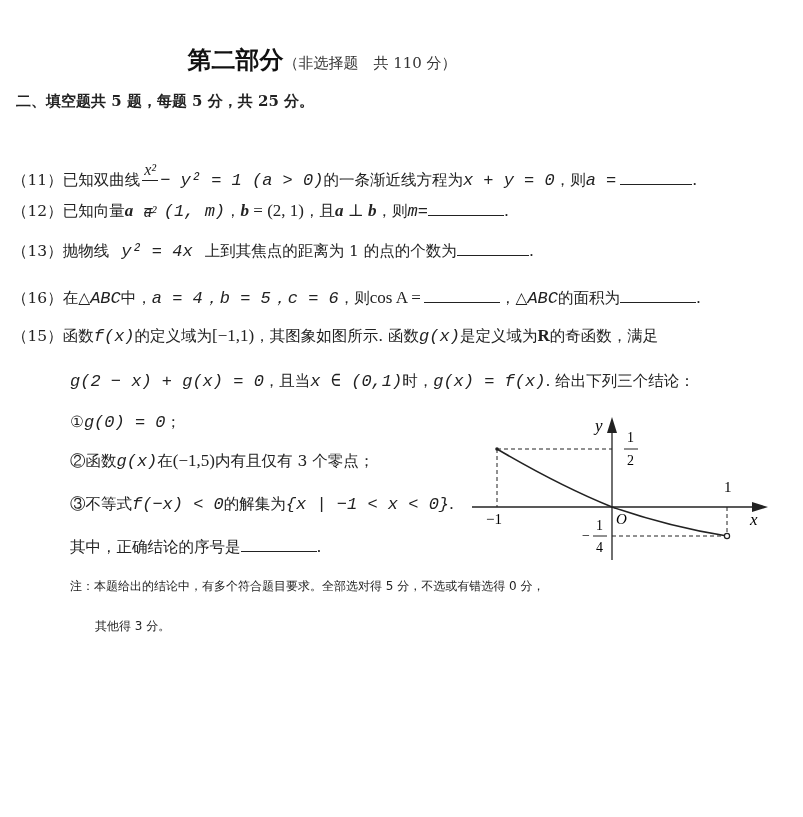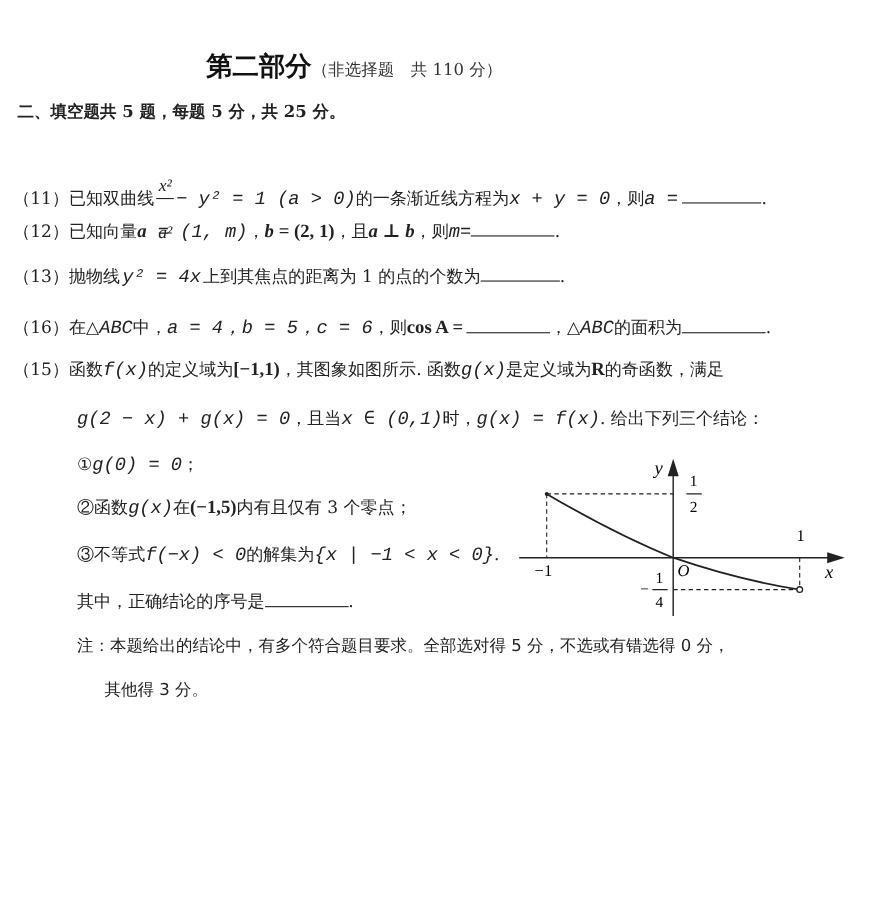--- a/index.html
+++ b/index.html
@@ -11,49 +11,49 @@
   .abs { position: absolute; white-space: nowrap; }
   .title {
     left: 0; width: 644px; top: 44px; text-align: center;
     font-family: "DejaVu Sans", "Liberation Sans", sans-serif;
     font-size: 24px; font-weight: bold; color: #111;
   }
   .title .sub { font-family: "DejaVu Serif", "Liberation Serif", serif; font-weight: normal; font-size: 15px; color: #333; }
   .section { left: 16px; top: 92px; font-size: 15px; font-weight: bold; color: #222; }
   .q { font-size: 15.5px; color: #222; }
   .m { font-family: Liberation Mono, monospace; font-style: italic; font-size: 17px; }
-  .mr { font-family: "Liberation Serif", "DejaVu Serif", serif; font-size: 17px; font-weight: bold; }
+  .mr { font-family: "Liberation Serif", "DejaVu Serif", serif; font-size: 17px; }
   .bold-it { font-weight: bold; font-style: italic; }
   .blank { display: inline-block; border-bottom: 1.5px solid #222; vertical-align: baseline; height: 14px; }
   .frac { display: inline-block; vertical-align: middle; text-align: center; line-height: 1; margin: 0 2px; }
   .frac .num, .frac .den { display: block; font-family: "Liberation Serif", serif; font-style: italic; font-size: 16px; margin-top: 20px; }
   .frac .num { border-bottom: 1.2px solid #222; padding: 0 2px 2px; }
   .frac .den { padding-top: 3px; }
-  .note { font-size: 15px; color: #222; font-family: "DejaVu Sans", "Liberation Sans", sans-serif; }
+  .note { font-size: 12px; color: #222; font-family: "DejaVu Sans", "Liberation Sans", sans-serif; }
   svg text { font-family: "Liberation Serif", "DejaVu Serif", serif; }
 </style>
 </head>
 <body>
 
 <div class="abs title">
   <span>第二部分</span><span class="sub">（非选择题　共 110 分）</span>
 </div>
 
 <div class="abs section">二、填空题共 5 题，每题 5 分，共 25 分。</div>
 
 <div class="abs q" style="left:12px; top:142px;">
   <span>（11）</span><span>已知双曲线</span><span class="frac"><span class="num">x²</span><span class="den">a²</span></span><span class="m">− y² = 1 (a &gt; 0)</span><span>的一条渐近线方程为</span><span class="m">x + y = 0</span><span>，则</span><span class="m">a =</span><span class="blank" style="width:72px; margin-left:4px;"></span><span>.</span>
 </div>
 
 <div class="abs q" style="left:12px; top:200px;">
   <span>（12）</span><span>已知向量</span><span class="mr bold-it">a</span><span class="m"> = (1, m)</span><span>，</span><span class="mr bold-it">b</span><span class="mr"> = (2, 1)</span><span>，且</span><span class="mr bold-it">a</span><span class="mr"> ⊥ </span><span class="mr bold-it">b</span><span>，则</span><span class="m">m=</span><span class="blank" style="width:76px;"></span><span>.</span>
 </div>
 
 <div class="abs q" style="left:12px; top:241px;">
-  <span>（13）</span><span>抛物线</span><span class="m" style="margin:0 2px;">y² = 4x</span><span>上到其焦点的距离为 1 的点的个数为</span><span class="blank" style="width:72px;"></span><span>.</span>
+  <span>（13）</span><span>抛物线</span><span class="m" style="margin:0 12px;">y² = 4x</span><span>上到其焦点的距离为 1 的点的个数为</span><span class="blank" style="width:72px;"></span><span>.</span>
 </div>
 
 <div class="abs q" style="left:12px; top:286px;">
   <span>（16）</span><span>在△</span><span class="m">ABC</span><span>中，</span><span class="m">a = 4，b = 5，c = 6</span><span>，则</span><span class="mr">cos A =</span><span class="blank" style="width:76px; margin-left:3px;"></span><span>，△</span><span class="m">ABC</span><span>的面积为</span><span class="blank" style="width:76px;"></span><span>.</span>
 </div>
 
 <div class="abs q" style="left:12px; top:326px;">
   <span>（15）</span><span>函数</span><span class="m">f(x)</span><span>的定义域为</span><span class="mr">[−1,1)</span><span>，其图象如图所示. 函数</span><span class="m">g(x)</span><span>是定义域为</span><span class="mr" style="font-weight:bold;">R</span><span>的奇函数，满足</span>
 </div>
 <div class="abs q" style="left:70px; top:370px;">

